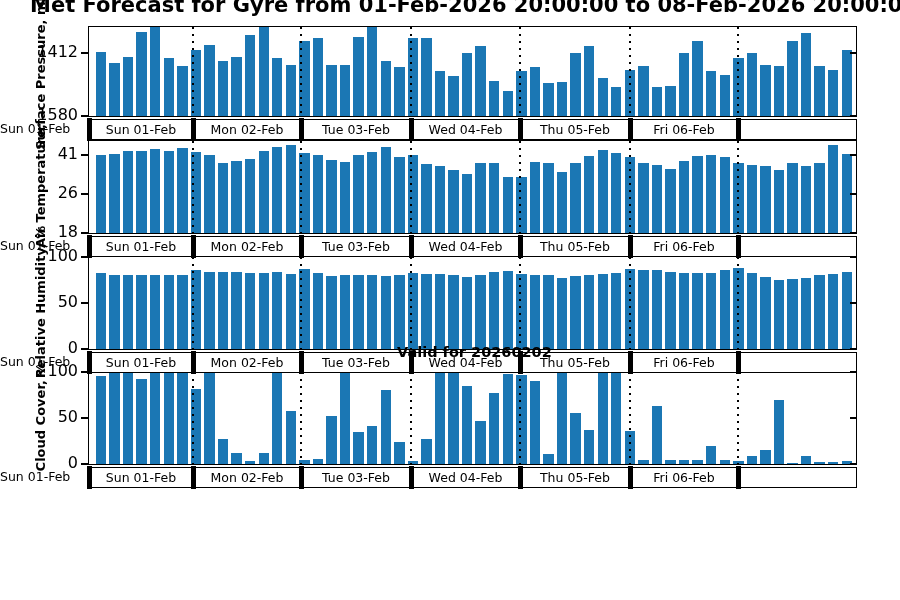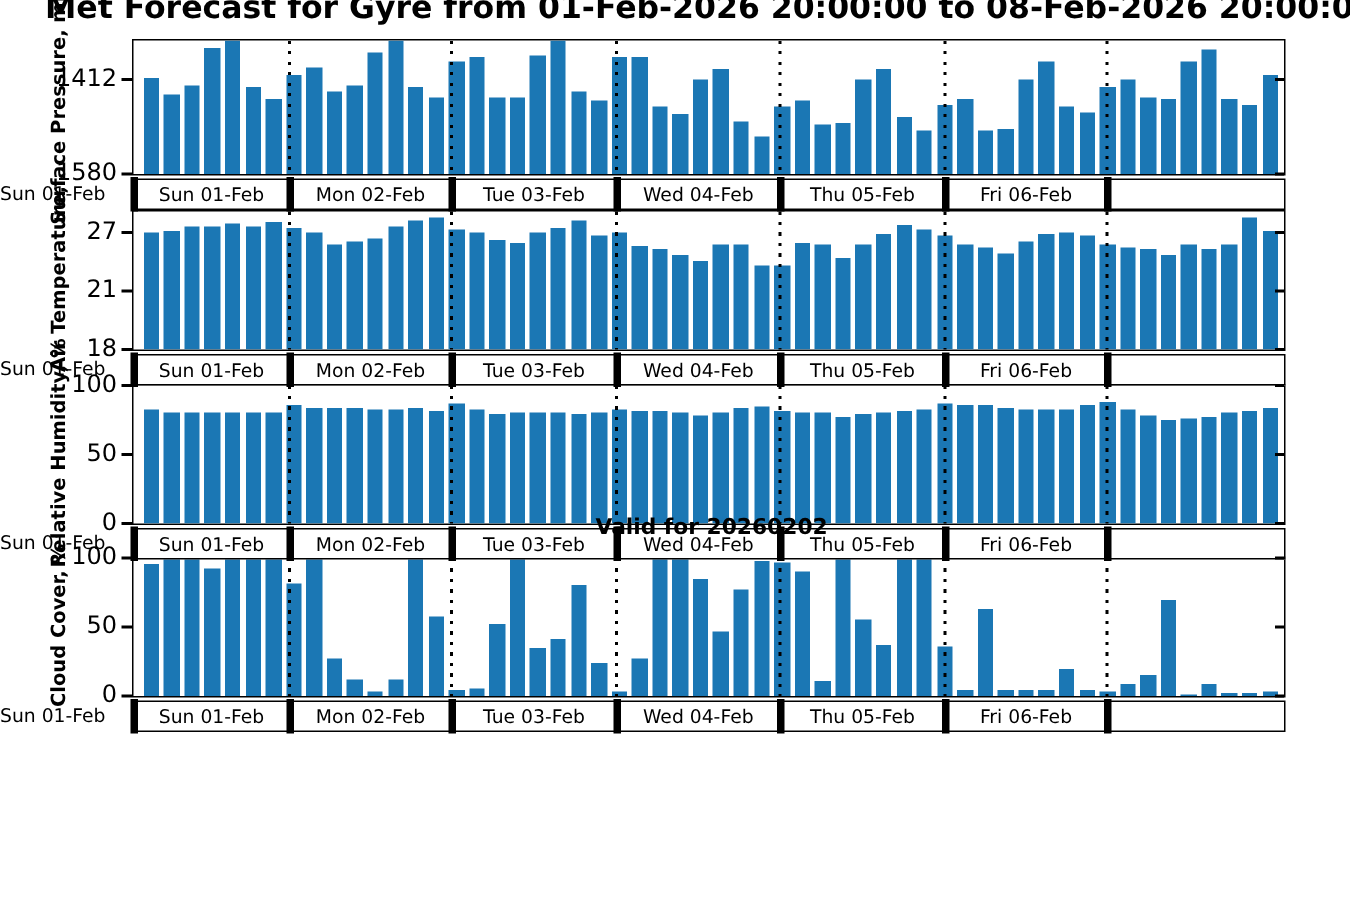--- a/index.html
+++ b/index.html
@@ -357,22 +357,22 @@
       <div class="daycell" style="left: 322px; width: 109px;">Wed 04-Feb</div>
       <div class="thick" style="left: 319.5px;"></div>
       <div class="daycell" style="left: 431px; width: 110px;">Thu 05-Feb</div>
       <div class="thick" style="left: 428.5px;"></div>
       <div class="daycell" style="left: 541px; width: 108px;">Fri 06-Feb</div>
       <div class="thick" style="left: 538.5px;"></div>
       <div class="daycell" style="left: 649px; width: 118px;"></div>
       <div class="thick" style="left: 646.5px;"></div>
     </div>
     <div class="xfirst" style="top: 121px;">Sun 01-Feb</div>
-    <div class="ytick" style="top: 146.702px;">27</div>
-    <div class="ytick" style="top: 185.851px;">21</div>
+    <div class="ytick" style="top: 146.702px;">41</div>
+    <div class="ytick" style="top: 185.851px;">26</div>
     <div class="ytick" style="top: 225px;">18</div>
     <div class="ylabel" style="left: 40px; top: 186px;">Air Temperature,</div>
     <div class="strip" style="top: 235.5px;">
       <div class="daycell" style="left: 0px; width: 104px;">Sun 01-Feb</div>
       <div class="thick" style="left: -2.5px;"></div>
       <div class="daycell" style="left: 104px; width: 108px;">Mon 02-Feb</div>
       <div class="thick" style="left: 101.5px;"></div>
       <div class="daycell" style="left: 212px; width: 110px;">Tue 03-Feb</div>
       <div class="thick" style="left: 209.5px;"></div>
       <div class="daycell" style="left: 322px; width: 109px;">Wed 04-Feb</div>

